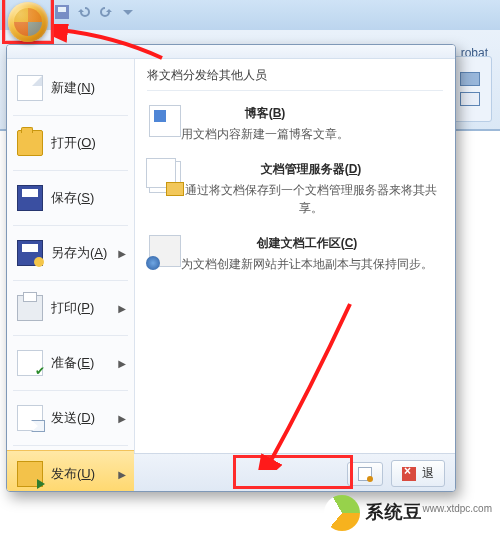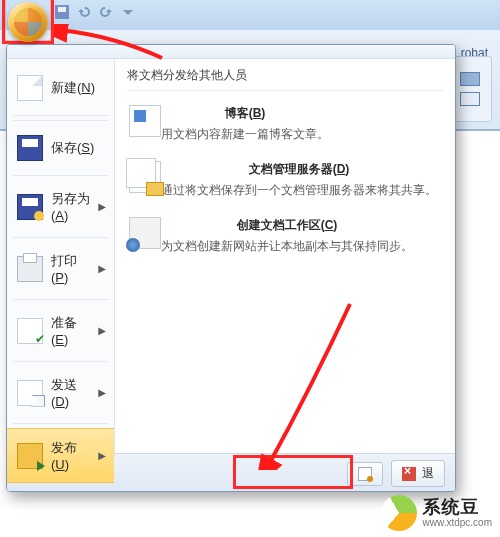--- a/index.html
+++ b/index.html
@@ -22,21 +22,21 @@
   .ribbon-grp .rg-ic { width:20px; height:14px; background:#98b6da; border:1px solid #5d85b5; }
   .ribbon-grp .rg-ic.b { background:#e8eef8; }
 
   
   .doc { position: absolute; top: 130px; left: 0; right: 0; bottom: 0; background: #fff; border-top: 1px solid #9db9d8; }
 
   
   .menu { position: absolute; top: 44px; left: 6px; width: 450px; height: 448px; background: #fff; border: 1px solid #7f98b7; border-radius: 4px; box-shadow: 4px 6px 14px rgba(0,0,0,.35); z-index: 40; overflow: hidden; font-size: 13px; color: #2b2b2b; }
   .menu-top-strip { height: 14px; background: linear-gradient(#f4f8fd,#e8eff9); border-bottom: 1px solid #d4e0ee; }
   .menu-body { display: flex; height: 394px; }
-  .menu-left { width: 108px; background: #fafbfd; border-right: 1px solid #dbe3ee; padding: 6px 0; }
+  .menu-left { width: 128px; background: #fafbfd; border-right: 1px solid #dbe3ee; padding: 6px 0; }
   .menu-left .item { display: flex; align-items: center; gap: 8px; padding: 10px 8px 10px 10px; cursor: pointer; position: relative; }
   .menu-left .item .lbl { flex: 1; }
   .menu-left .item .arr { font-size: 10px; color: #5b5b5b; }
   .menu-left .item.active { background: linear-gradient(#ffe8a6,#ffd668); border-top:1px solid #f2c25a; border-bottom:1px solid #f2c25a; }
   .menu-left .sep { height: 1px; background: #e4e9f1; margin: 4px 6px; }
 
   .menu-left .ic { width: 26px; height: 26px; display:inline-block; position:relative; }
   .ic-new { background:#fff; border:1px solid #c4cedb; } .ic-new::after{content:"";position:absolute;top:0;right:0;border-width:0 0 10px 10px;border-style:solid;border-color:transparent transparent #d9e1ec transparent;}
   .ic-open { background:#f3c24a; border:1px solid #c9970f; border-radius:2px; } .ic-open::before{content:"";position:absolute;top:-4px;left:3px;width:10px;height:5px;background:#f3c24a;border:1px solid #c9970f;border-bottom:none;border-radius:2px 2px 0 0;}
   .ic-save { background:#3a4fa1; border:1px solid #26356f; } .ic-save::after{content:"";position:absolute;top:3px;left:4px;right:4px;height:8px;background:#fff;}
@@ -63,21 +63,21 @@
   .fic-exit{ background:#d94a3e; position:relative;} .fic-exit::after{content:"×";color:#fff;position:absolute;top:-3px;left:2px;font-size:12px;font-weight:bold;}
   .ft-highlight { position:absolute; left: 226px; bottom: 2px; width: 120px; height: 34px; border: 3px solid #ff2a2a; pointer-events:none; z-index: 60; }
 
   
   .arrow1 { position:absolute; top: 24px; left: 54px; width: 110px; height: 40px; z-index: 70; pointer-events:none; }
   .arrow2 { position:absolute; top: 300px; left: 250px; width: 120px; height: 170px; z-index: 70; pointer-events:none; }
 
   
   .wm { position:absolute; right: 8px; bottom: 6px; display:flex; align-items:center; gap:6px; z-index: 100; }
   .wm-logo { width: 36px; height: 36px; border-radius: 50%; background: conic-gradient(from -30deg,#97d24b 0 120deg,#f7b21e 120deg 250deg,#fff 250deg 360deg); position:relative;}
-  .wm-txt { display:flex; flex-direction:column; line-height:1.1; }
+  .wm-txt { display:flex; flex-direction:row; line-height:1.1; }
   .wm-txt .c { font-size: 18px; font-weight: bold; color:#222; letter-spacing:1px; }
   .wm-txt .u { font-size: 10px; color:#777; }
 
   u { text-decoration: underline; }
 </style>
 </head>
 <body>
 
 <div class="titlebar"></div>
 <div class="qa">
@@ -126,20 +126,24 @@
 
 <div class="menu">
   <div class="menu-top-strip"></div>
   <div class="menu-body">
     <div class="menu-left">
       <div class="item">
           <span class="ic ic-new"></span>
           <span class="lbl">新建(<u>N</u>)</span>
         </div>
       <div class="sep"></div>
+      <div class="item">
+          <span class="ic ic-open"></span>
+          <span class="lbl">打开(<u>O</u>)</span>
+        </div>
       <div class="sep"></div>
       <div class="item">
           <span class="ic ic-save"></span>
           <span class="lbl">保存(<u>S</u>)</span>
         </div>
       <div class="sep"></div>
       <div class="item">
           <span class="ic ic-saveas"></span>
           <span class="lbl">另存为(<u>A</u>)</span>
           <span class="arr">▶</span>

